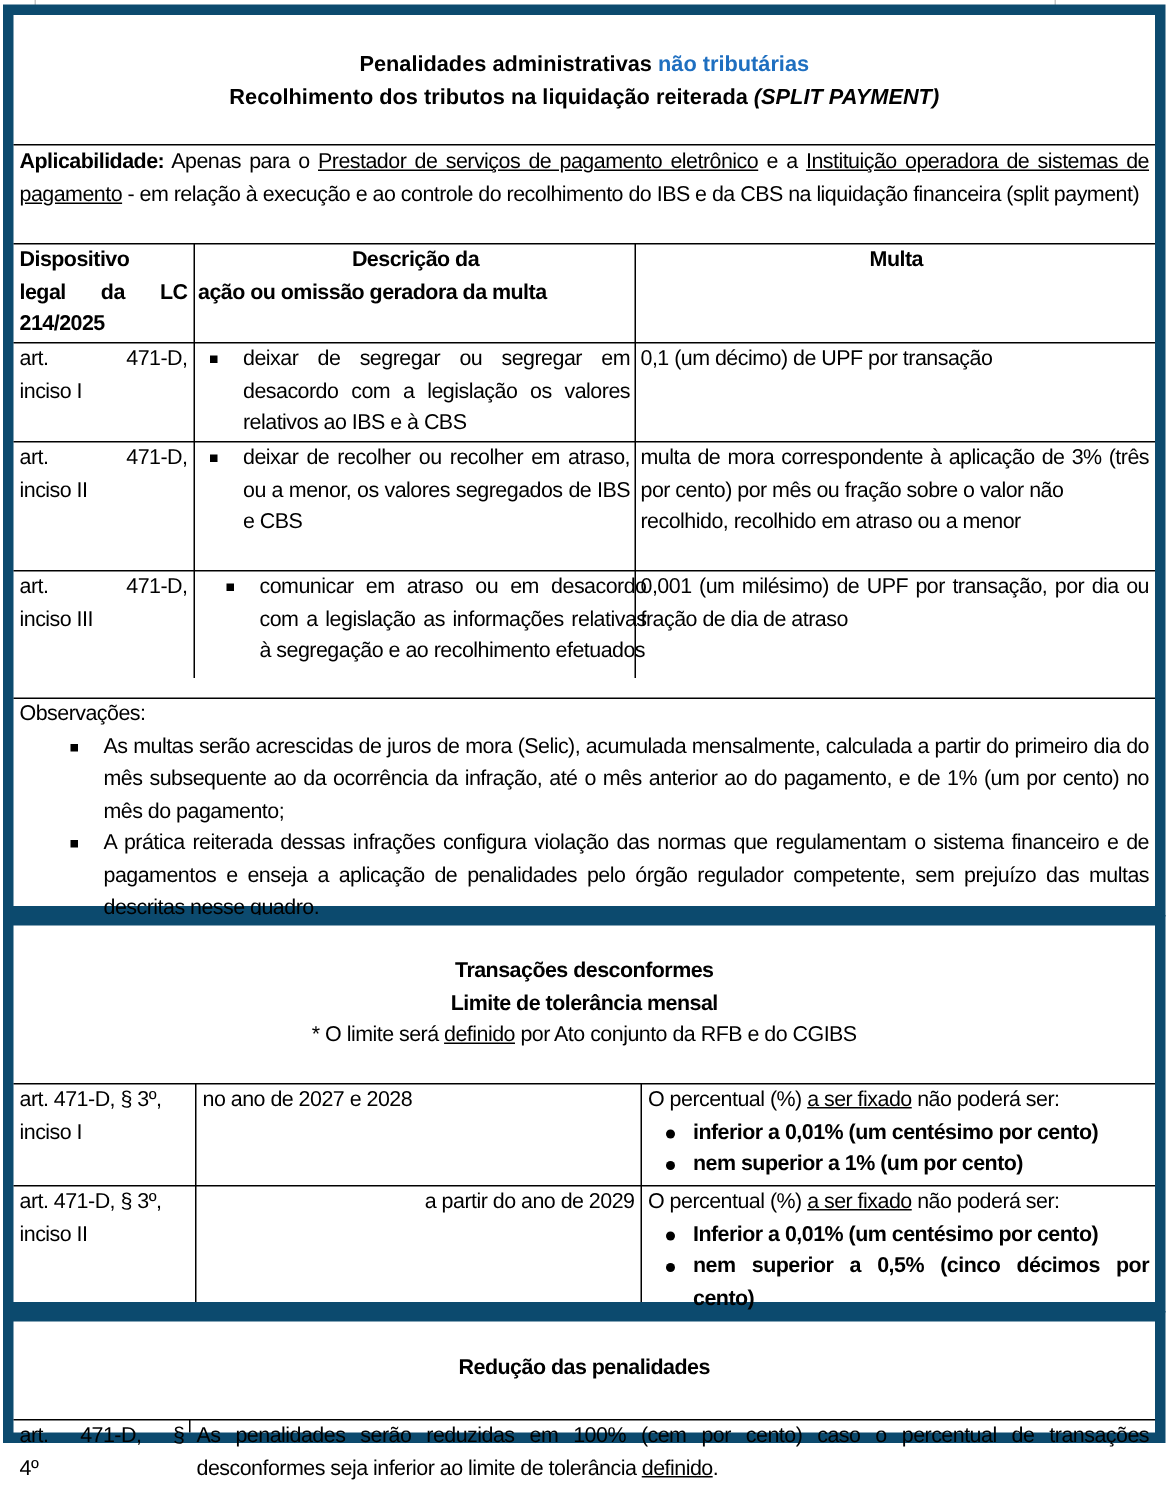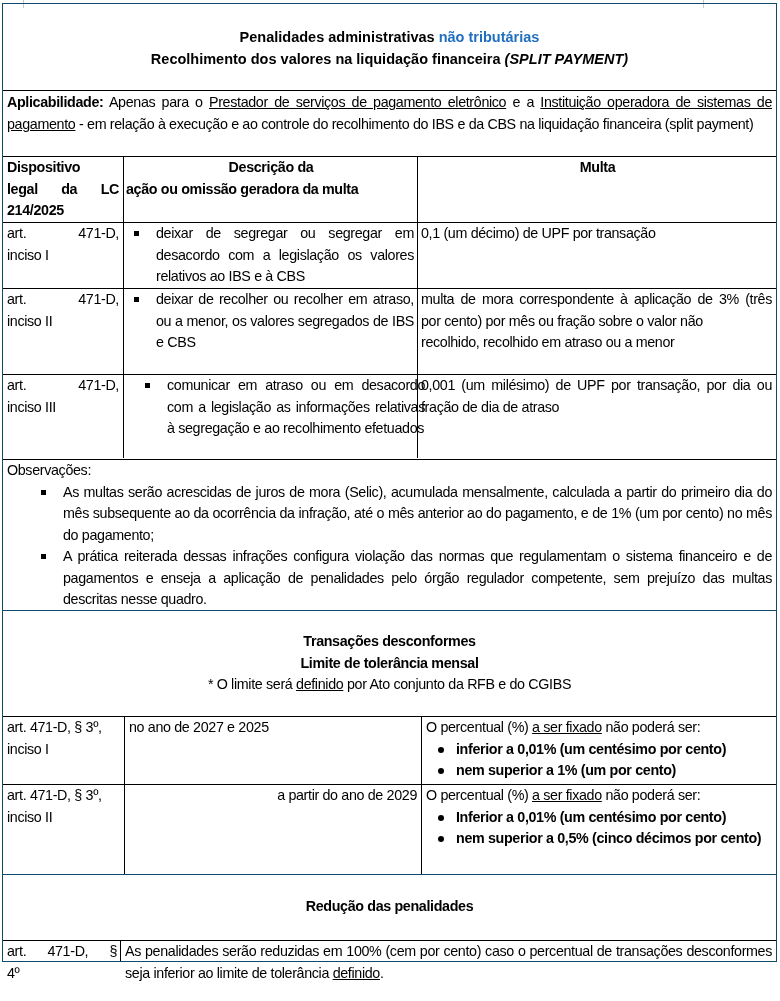--- a/index.html
+++ b/index.html
@@ -2,21 +2,21 @@
 <html><head>
 <meta charset="utf-8">
 <style>
   html, body { margin: 0; padding: 0; background: #ffffff; }
   body {
     width: 780px; height: 1001px; position: relative; overflow: hidden;
     font-family: "Liberation Sans", "DejaVu Sans", sans-serif;
     color: #000; font-size: 14px;
   }
   .ghost { position: absolute; top: 0; height: 8px; width: 1px; background: #c8c8c8; }
-  .box { position: absolute; left: 2px; width: 775px; border: 1px solid #0c4a6e; box-sizing: border-box; }
+  .box { position: absolute; left: 2px; width: 775px; border: 7px solid #0c4a6e; box-sizing: border-box; }
   .cell { position: absolute; box-sizing: border-box; }
   .vline { position: absolute; top: 0; bottom: 0; width: 1px; background: #000; }
   .hline { position: absolute; left: 0; right: 0; height: 1px; background: #000; }
   .center { text-align: center; }
   .b { font-weight: bold; }
   .blue { color: #1f6fc0; }
   .u { text-decoration: underline; }
   .i { font-style: italic; }
   .t { line-height: 21.5px; font-size: 14.3px; letter-spacing: -0.35px; }
   .just { text-align: justify; }
@@ -34,21 +34,21 @@
 <div class="ghost" style="left:23px;"></div>
 <div class="ghost" style="left:703px;"></div>
 
 <div class="box" style="top:3px; height:608px;">
 
   <div class="cell center b" style="left:0; right:0; top:22px; font-size:14.5px; line-height:22px;">
     <div>
       <span>Penalidades administrativas </span><span class="blue">não tributárias</span>
     </div>
     <div>
-      <span>Recolhimento dos valores na liquidação financeira </span><span class="i">(SPLIT PAYMENT)</span>
+      <span>Recolhimento dos tributos na liquidação reiterada </span><span class="i">(SPLIT PAYMENT)</span>
     </div>
   </div>
 
   <div class="hline" style="top:86px;"></div>
 
   <div class="cell t just" style="left:4px; right:4px; top:88px;">
     <span class="b">Aplicabilidade:</span><span> Apenas para o </span><span class="u">Prestador de serviços de pagamento eletrônico</span><span> e a </span><span class="u">Instituição operadora de sistemas de pagamento</span><span> - em relação à execução e ao controle do recolhimento do IBS e da CBS na liquidação financeira (split payment)</span>
   </div>
 
   <div class="hline" style="top:152px;"></div>
@@ -124,21 +124,21 @@
   </div>
 
   <div class="hline" style="top:105px;"></div>
   <div class="vline" style="left:121px; top:105px;"></div>
   <div class="vline" style="left:418px; top:105px;"></div>
 
   <div class="cell t" style="left:4px; width:116px; top:106px;">
     <div>art. 471-D, § 3º,</div>
     <div>inciso I</div>
   </div>
-  <div class="cell t" style="left:126px; width:288px; top:106px;">no ano de 2027 e 2025</div>
+  <div class="cell t" style="left:126px; width:288px; top:106px;">no ano de 2027 e 2028</div>
   <div class="cell t" style="left:423px; right:4px; top:106px;">
     <div>
       <span>O percentual (%) </span><span class="u">a ser fixado</span><span> não poderá ser:</span>
     </div>
     <ul class="dot">
       <li>inferior a 0,01% (um centésimo por cento)</li>
       <li>nem superior a 1% (um por cento)</li>
     </ul>
   </div>
 

